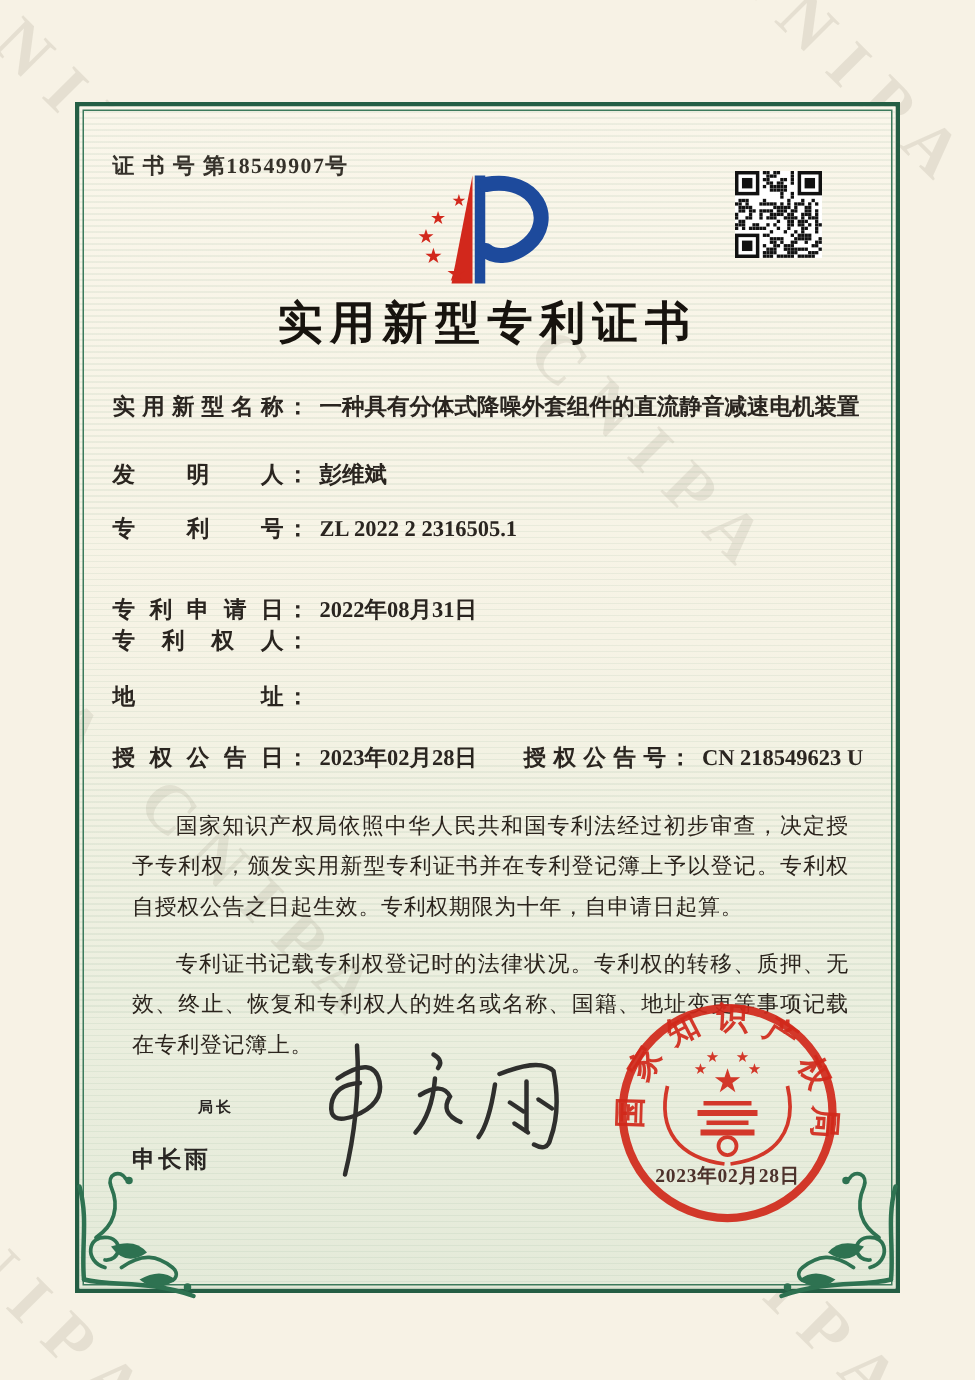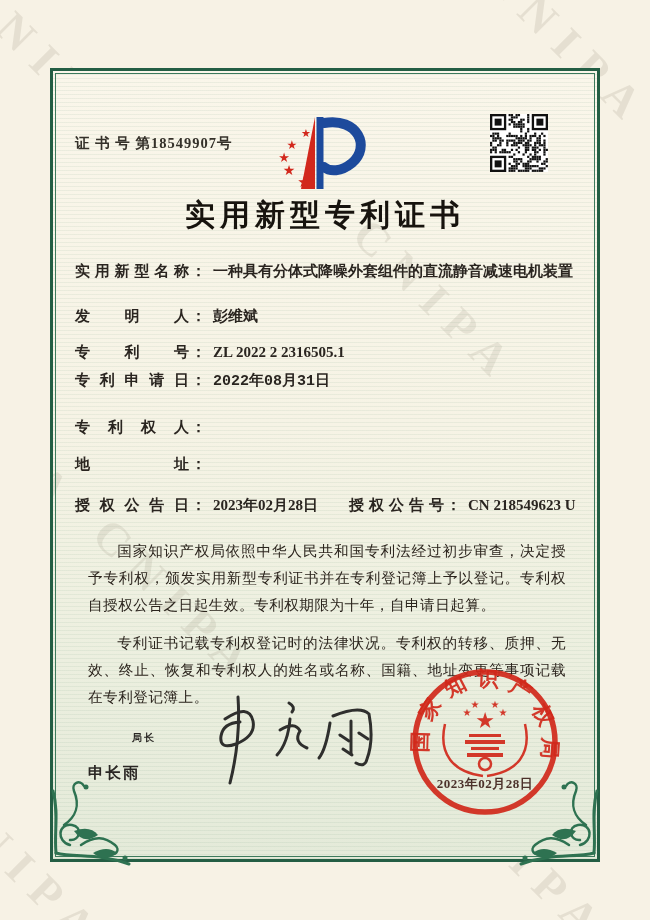--- a/index.html
+++ b/index.html
@@ -38,35 +38,35 @@
   .frame::after{
     content:"";position:absolute;inset:2px;border:1px solid #3c7a5c;pointer-events:none;
   }
   
   .orn{position:absolute;width:116px;height:116px;bottom:-16px;z-index:6;}
   .orn-left{left:-14px;}
   .orn-right{right:-14px;transform:scaleX(-1);}
   
   .cert-no{
     position:absolute;left:22px;top:30px;font-size:14.5px;color:#35312a;
-    letter-spacing:1px;font-weight:600;margin-top:33px;
+    letter-spacing:1px;font-weight:600;
   }
   .logo{position:absolute;left:205px;top:40px;width:120px;height:90px;}
   .qr{position:absolute;left:437px;top:43px;width:58px;height:58px;}
   .title{
     position:absolute;left:0;top:124px;width:100%;margin:0;text-align:center;
     font-size:30px;font-weight:700;color:#17130e;letter-spacing:5px;
   }
   
   .frow{position:absolute;left:22px;width:505px;display:flex;align-items:baseline;
     font-size:15px;font-weight:600;color:#2a2520;}
   .flabel{display:inline-block;width:114px;text-align:justify;text-align-last:justify;flex:none;}
   .fcolon{margin:0 7px 0 2px;flex:none;}
   .fvalue{white-space:nowrap;}
-  .r1{top:191px;} .r2{top:236px;} .r3{top:272px;} .r4{top:300px;font-family:Liberation Mono, monospace;}
+  .r1{top:191px;} .r2{top:236px;} .r3{top:272px;} .r4{top:326px;}
   .r5{top:347px;} .r6{top:384px;} .r7{top:425px;}
   .grant2{position:absolute;left:274px;top:0;display:flex;align-items:baseline;}
   .glabel{display:inline-block;width:95px;text-align:justify;text-align-last:justify;flex:none;}
   
   .paras{position:absolute;left:24px;top:456px;width:500px;}
   .paras p{
     margin:11px;font-size:14.6px;line-height:27px;color:#2b241d;text-align:justify;
     text-indent:2em;font-weight:500;letter-spacing:.5px;
   }
   

